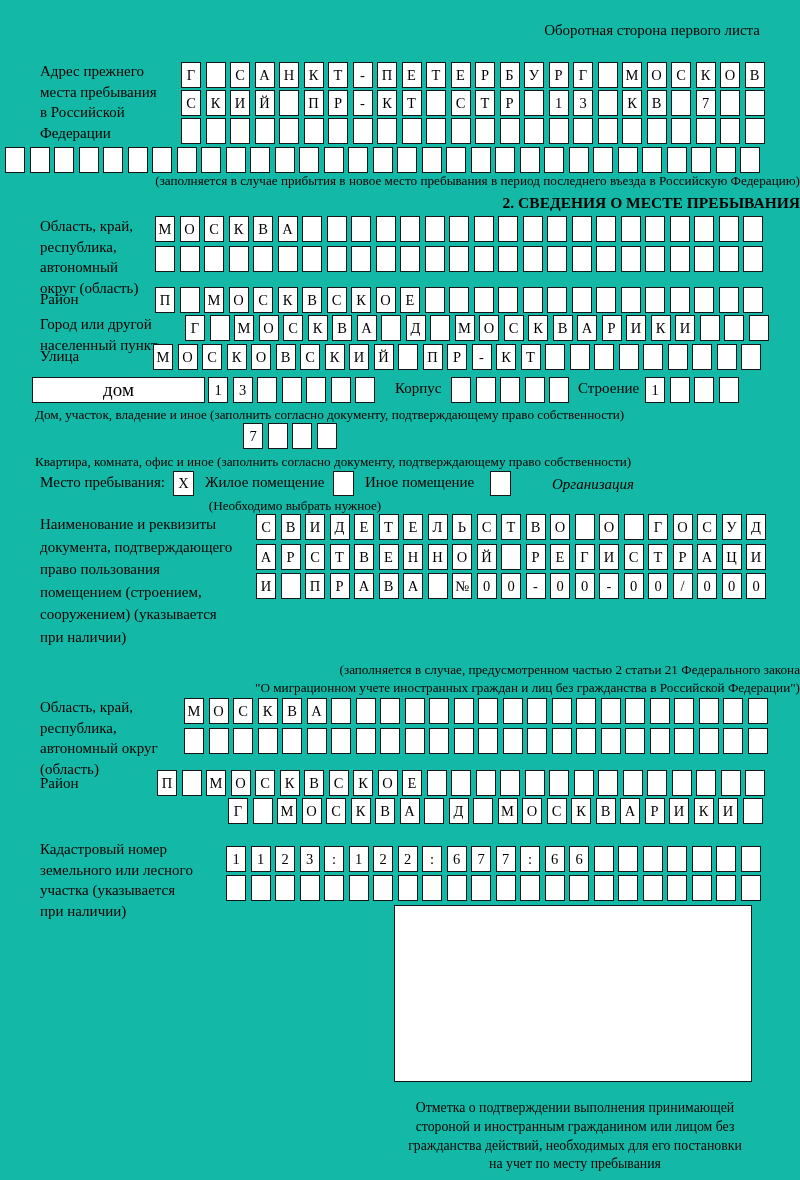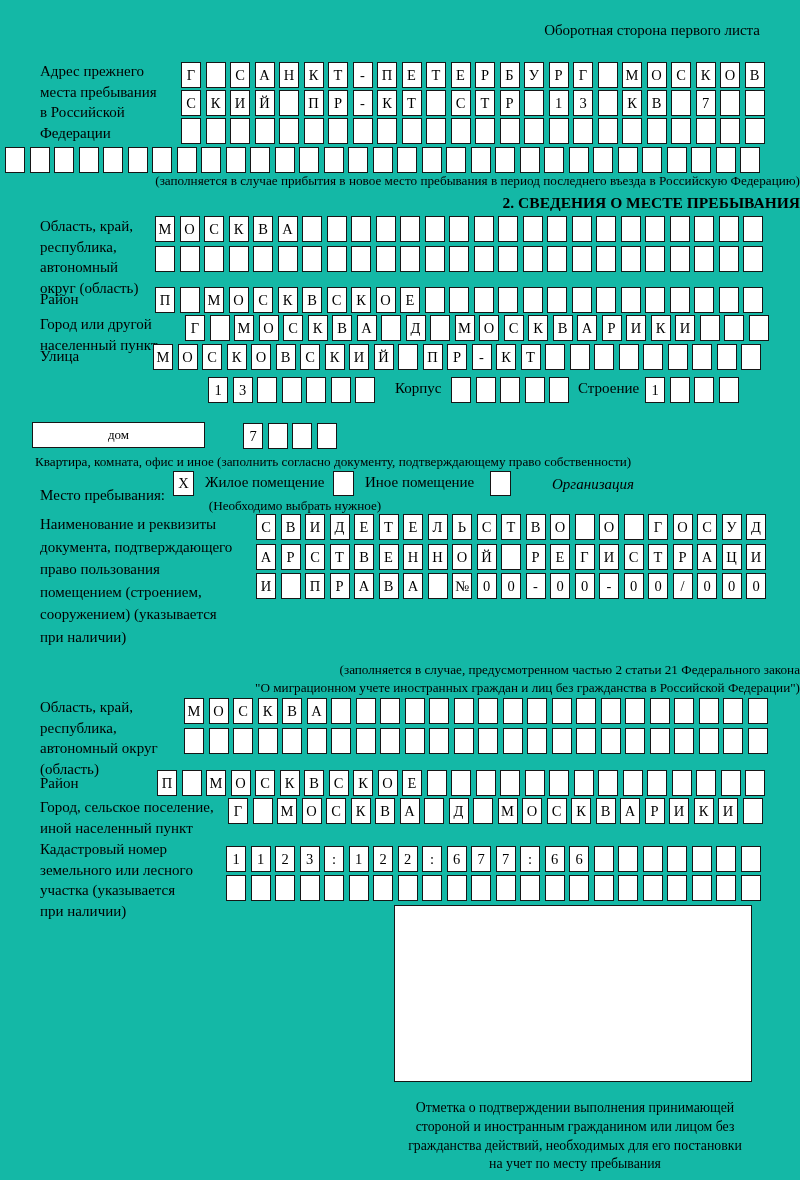--- a/index.html
+++ b/index.html
@@ -14,21 +14,21 @@
     flex:0 0 auto;width:20px;height:26px;border:1.7px solid #161616;
     box-sizing:border-box;display:flex;align-items:center;justify-content:center;
     font-size:14.5px;background:#fff;
   }
   .cap{font-size:13.2px;line-height:17px;}
   .center{left:0;width:800px;text-align:right;}
   .bold{font-weight:bold;}
   .title{font-size:15.5px;}
   .bigbox{
     border:1.7px solid #161616;box-sizing:border-box;background:#fff;
-    display:flex;align-items:center;justify-content:center;font-size:13px;margin-top:45px;
+    display:flex;align-items:center;justify-content:center;font-size:19px;
   }
   .chk{
     width:21px;height:25px;border:1.7px solid #161616;box-sizing:border-box;
     display:flex;align-items:center;justify-content:center;font-size:14.5px;background:#fff;
   }
   .inline-lbl{font-size:15px;}
   .stamp{border:1.8px solid #161616;box-sizing:border-box;background:#fff;}
   .stamp-cap{font-size:13.8px;line-height:18.8px;text-align:center;white-space:pre-line;margin-top:12px;}
 </style>
 </head>
@@ -321,30 +321,31 @@
       <span class="cell"></span>
       <span class="cell"></span>
     </div>
   <div class="abs inline-lbl" style="left:578px;top:380px;">Строение</div>
   <div class="abs row" style="left:645px;top:377px;">
       <span class="cell">1</span>
       <span class="cell"></span>
       <span class="cell"></span>
       <span class="cell"></span>
     </div>
+  <div class="abs cap" style="left:35px;top:406px;width:740px;">Дом, участок, владение и иное (заполнить согласно документу, подтверждающему право собственности)</div>
 
   <div class="abs row" style="left:243px;top:423px;">
       <span class="cell">7</span>
       <span class="cell"></span>
       <span class="cell"></span>
       <span class="cell"></span>
     </div>
   <div class="abs cap" style="left:35px;top:453px;width:740px;">Квартира, комната, офис и иное (заполнить согласно документу, подтверждающему право собственности)</div>
 
-  <div class="abs inline-lbl" style="left:40px;top:487px;">Место пребывания:</div>
+  <div class="abs inline-lbl" style="left:40px;top:474px;">Место пребывания:</div>
   <div class="abs chk" style="left:173px;top:471px;">X</div>
   <div class="abs inline-lbl" style="left:205px;top:474px;">Жилое помещение</div>
   <div class="abs chk" style="left:333px;top:471px;"></div>
   <div class="abs inline-lbl" style="left:365px;top:474px;">Иное помещение</div>
   <div class="abs chk" style="left:490px;top:471px;"></div>
   <div class="abs inline-lbl" style="left:552px;top:476px;font-style:italic;">Организация</div>
   <div class="abs cap" style="left:0px;top:497px;width:590px;text-align:center;">(Необходимо выбрать нужное)</div>
 
   <div class="abs lbl" style="left:40px;top:513px;width:210px;line-height:22.5px;">Наименование и реквизиты
 документа, подтверждающего
@@ -504,22 +505,20 @@
       <span class="cell"></span>
       <span class="cell"></span>
       <span class="cell"></span>
       <span class="cell"></span>
       <span class="cell"></span>
       <span class="cell"></span>
       <span class="cell"></span>
       <span class="cell"></span>
     </div>
 
-  <div class="abs lbl" style="left:40px;top:797px;width:190px;">Город, сельское поселение,
-иной населенный пункт</div>
   <div class="abs row" style="left:228px;top:798px;">
       <span class="cell">Г</span>
       <span class="cell"></span>
       <span class="cell">М</span>
       <span class="cell">О</span>
       <span class="cell">С</span>
       <span class="cell">К</span>
       <span class="cell">В</span>
       <span class="cell">А</span>
       <span class="cell"></span>

